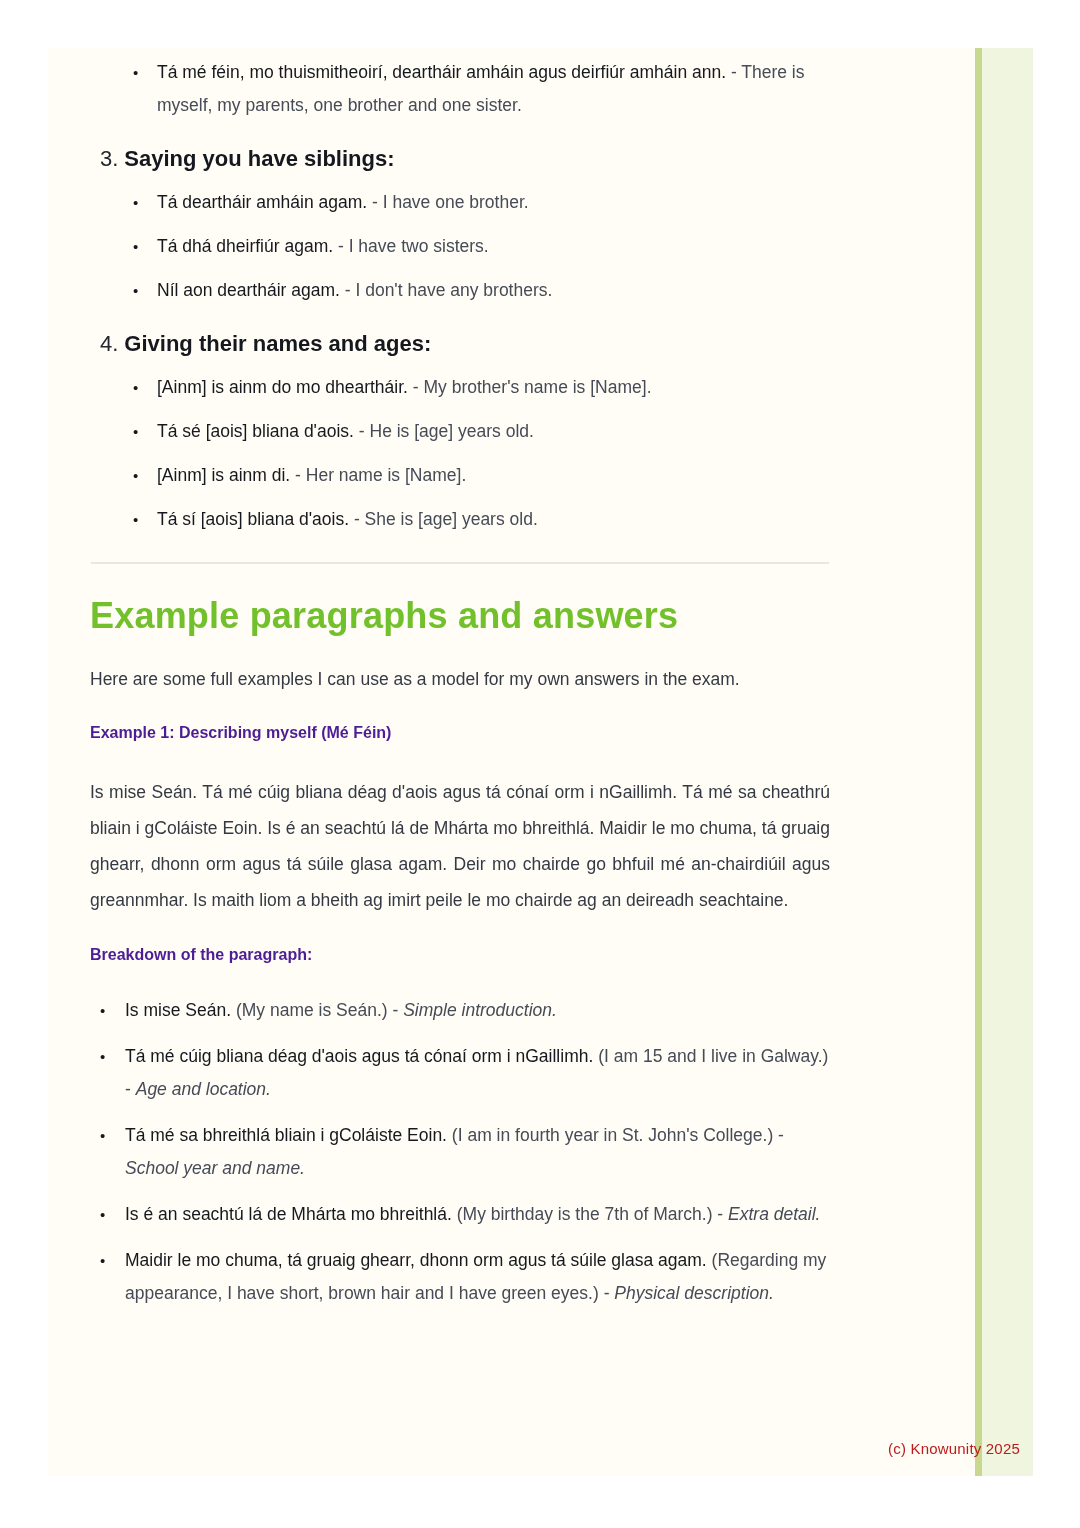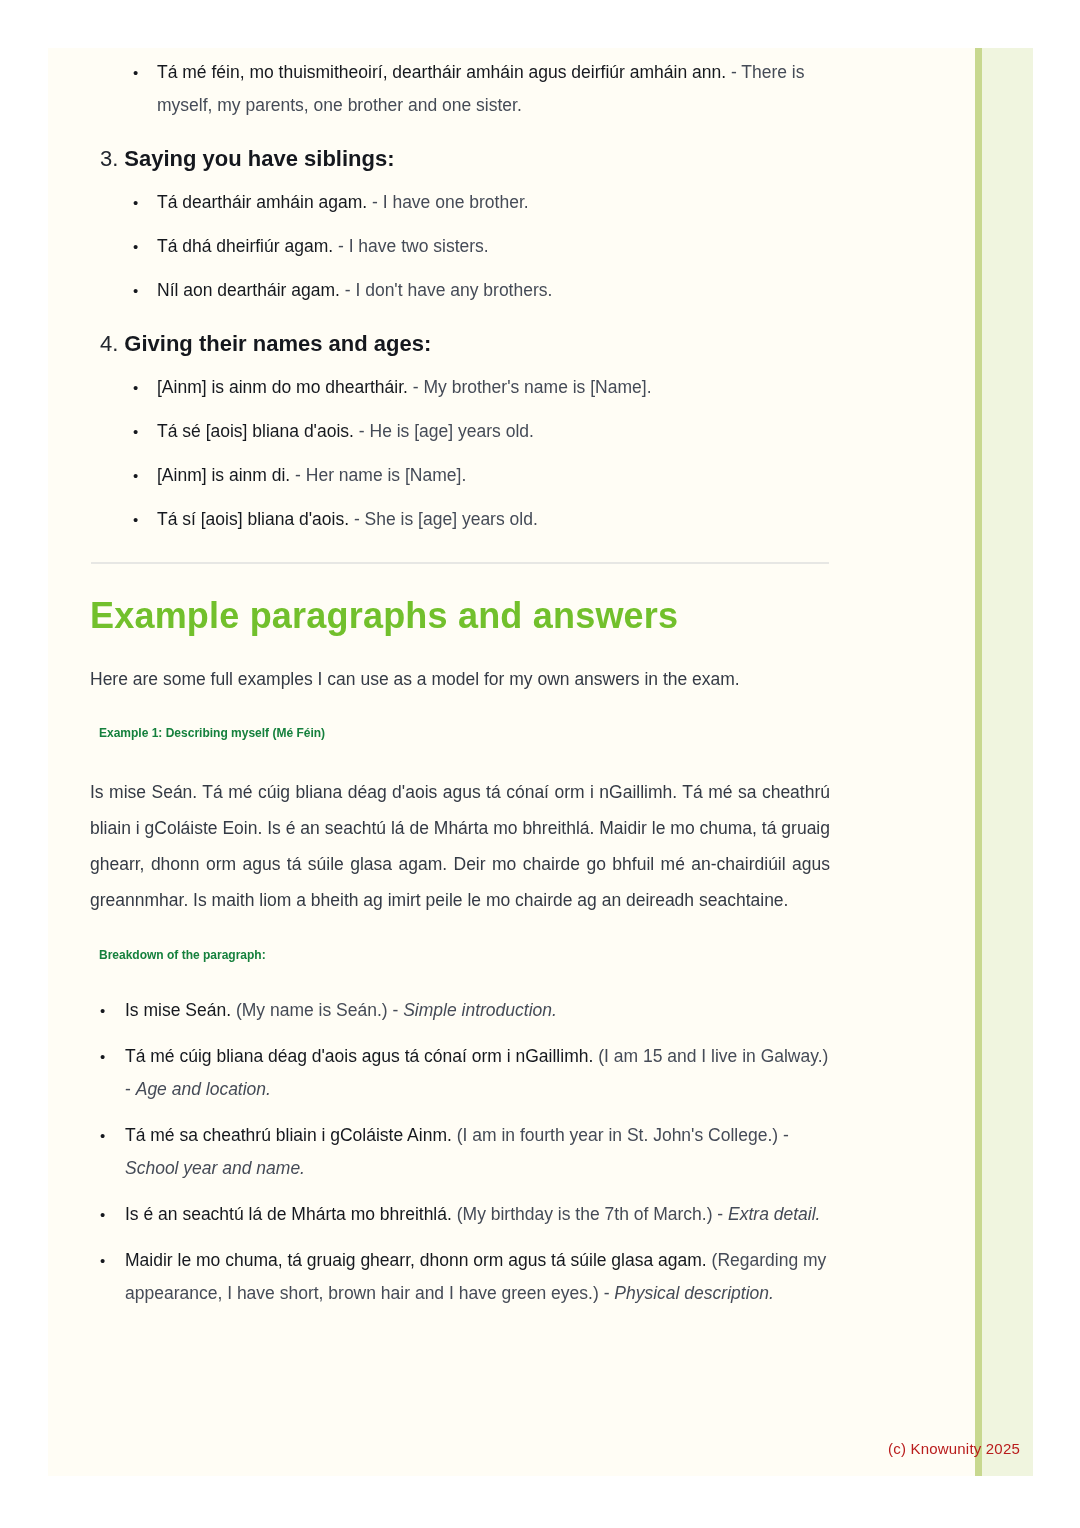--- a/index.html
+++ b/index.html
@@ -35,21 +35,21 @@
   .sub-list .bullet-row{margin-bottom:11px;}
   .numbered{margin-top:26px;padding-left:10px;font-size:22px;line-height:22px;}
   .numbered .num{color:#22262e;font-weight:400;margin-right:6px;}
   .numbered .ttl{font-weight:700;color:#15181e;}
   .divider{margin-top:26px;border:none;border-top:2px solid #e7e7e4;width:738px;}
   h1.green{
     margin:36px 0 0 0;font-size:36px;line-height:32px;font-weight:700;
     color:#72c02c;letter-spacing:0.2px;
   }
   .intro{margin-top:30px;line-height:34px;text-align:justify;}
-  .subhead{margin-top:26px;font-size:12px;line-height:22px;font-weight:700;color:#15803d;margin-left:9px;}
+  .subhead{margin-top:26px;font-size:16px;line-height:22px;font-weight:700;color:#4c1d95;}
   .para{margin-top:30px;line-height:36px;text-align:justify;color:#343a45;}
   .breakdown{padding-left:10px;margin-top:28px;}
   .breakdown .bullet-row{margin-bottom:13px;}
   .breakdown .bullet{flex:0 0 25px;}
   .watermark{
     position:absolute;top:1440px;left:888px;z-index:5;
     font-size:15px;color:#b91c1c;letter-spacing:0.2px;
   }
 </style>
 </head>
@@ -124,21 +124,21 @@
     <div class="bullet-row">
       <span class="bullet">•</span>
       <span class="bullet-text"><span class="bold">Is mise Seán.</span><span class="gray"> (My name is Seán.) - </span><span class="italic">Simple introduction.</span></span>
     </div>
     <div class="bullet-row">
       <span class="bullet">•</span>
       <span class="bullet-text"><span class="bold">Tá mé cúig bliana déag d'aois agus tá cónaí orm i nGaillimh.</span><span class="gray"> (I am 15 and I live in Galway.) - </span><span class="italic">Age and location.</span></span>
     </div>
     <div class="bullet-row">
       <span class="bullet">•</span>
-      <span class="bullet-text"><span class="bold">Tá mé sa cheathrú bliain i gColáiste Ainm.</span><span class="gray"> (I am in fourth year in St. John's College.) - </span><span class="italic">School year and name.</span></span>
+      <span class="bullet-text"><span class="bold">Tá mé sa bhreithlá bliain i gColáiste Eoin.</span><span class="gray"> (I am in fourth year in St. John's College.) - </span><span class="italic">School year and name.</span></span>
     </div>
     <div class="bullet-row">
       <span class="bullet">•</span>
       <span class="bullet-text"><span class="bold">Is é an seachtú lá de Mhárta mo bhreithlá.</span><span class="gray"> (My birthday is the 7th of March.) - </span><span class="italic">Extra detail.</span></span>
     </div>
     <div class="bullet-row">
       <span class="bullet">•</span>
       <span class="bullet-text"><span class="bold">Maidir le mo chuma, tá gruaig ghearr, dhonn orm agus tá súile glasa agam.</span><span class="gray"> (Regarding my appearance, I have short, brown hair and I have green eyes.) - </span><span class="italic">Physical description.</span></span>
     </div>
   </div>

